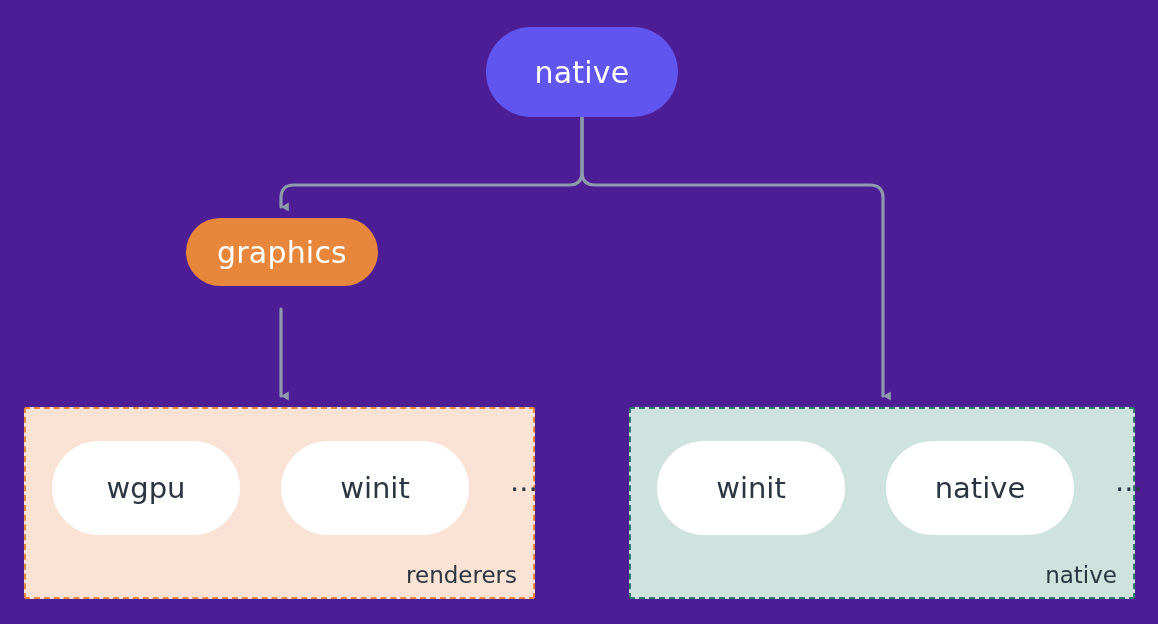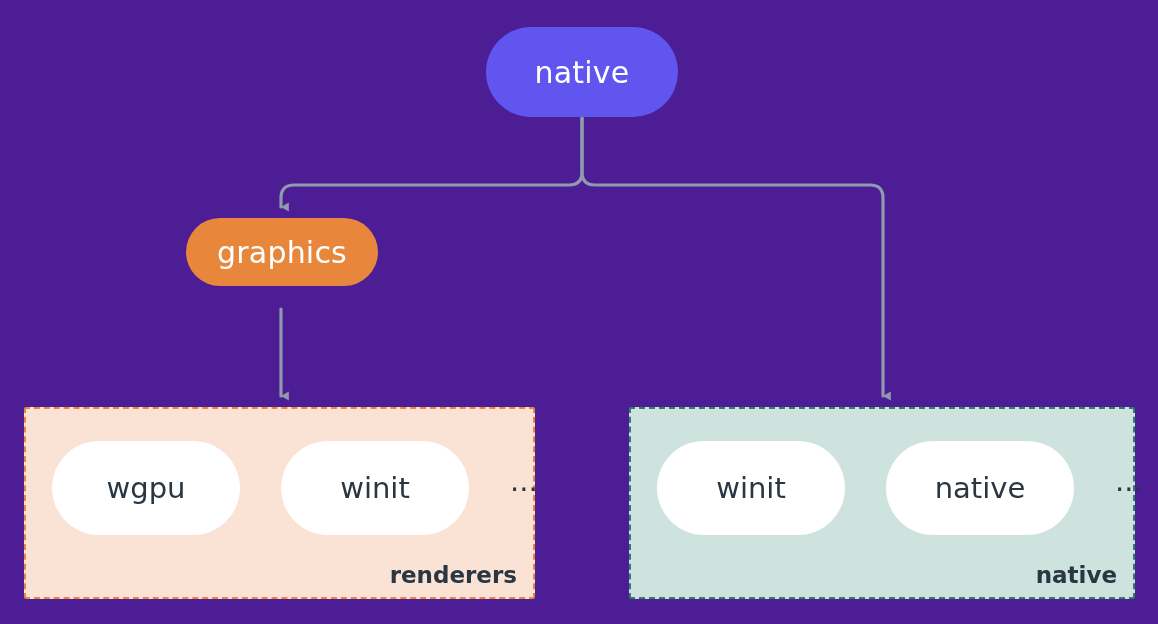--- a/index.html
+++ b/index.html
@@ -115,21 +115,21 @@
     padding-bottom: 14px;
     white-space: nowrap;
   }
 
   .group-label {
     position: absolute;
     right: 16px;
     bottom: 9px;
     color: #2A3642;
     font-size: 23px;
-    font-weight: 700;
+    font-weight: 400;
     white-space: nowrap;
     margin-top: 32px;
   }
 </style>
 </head>
 <body>
 
 <div id="diagram-root">
 
   <svg id="edge-layer" viewBox="0 0 1158 624" width="1158" height="624" xmlns="http://www.w3.org/2000/svg">

